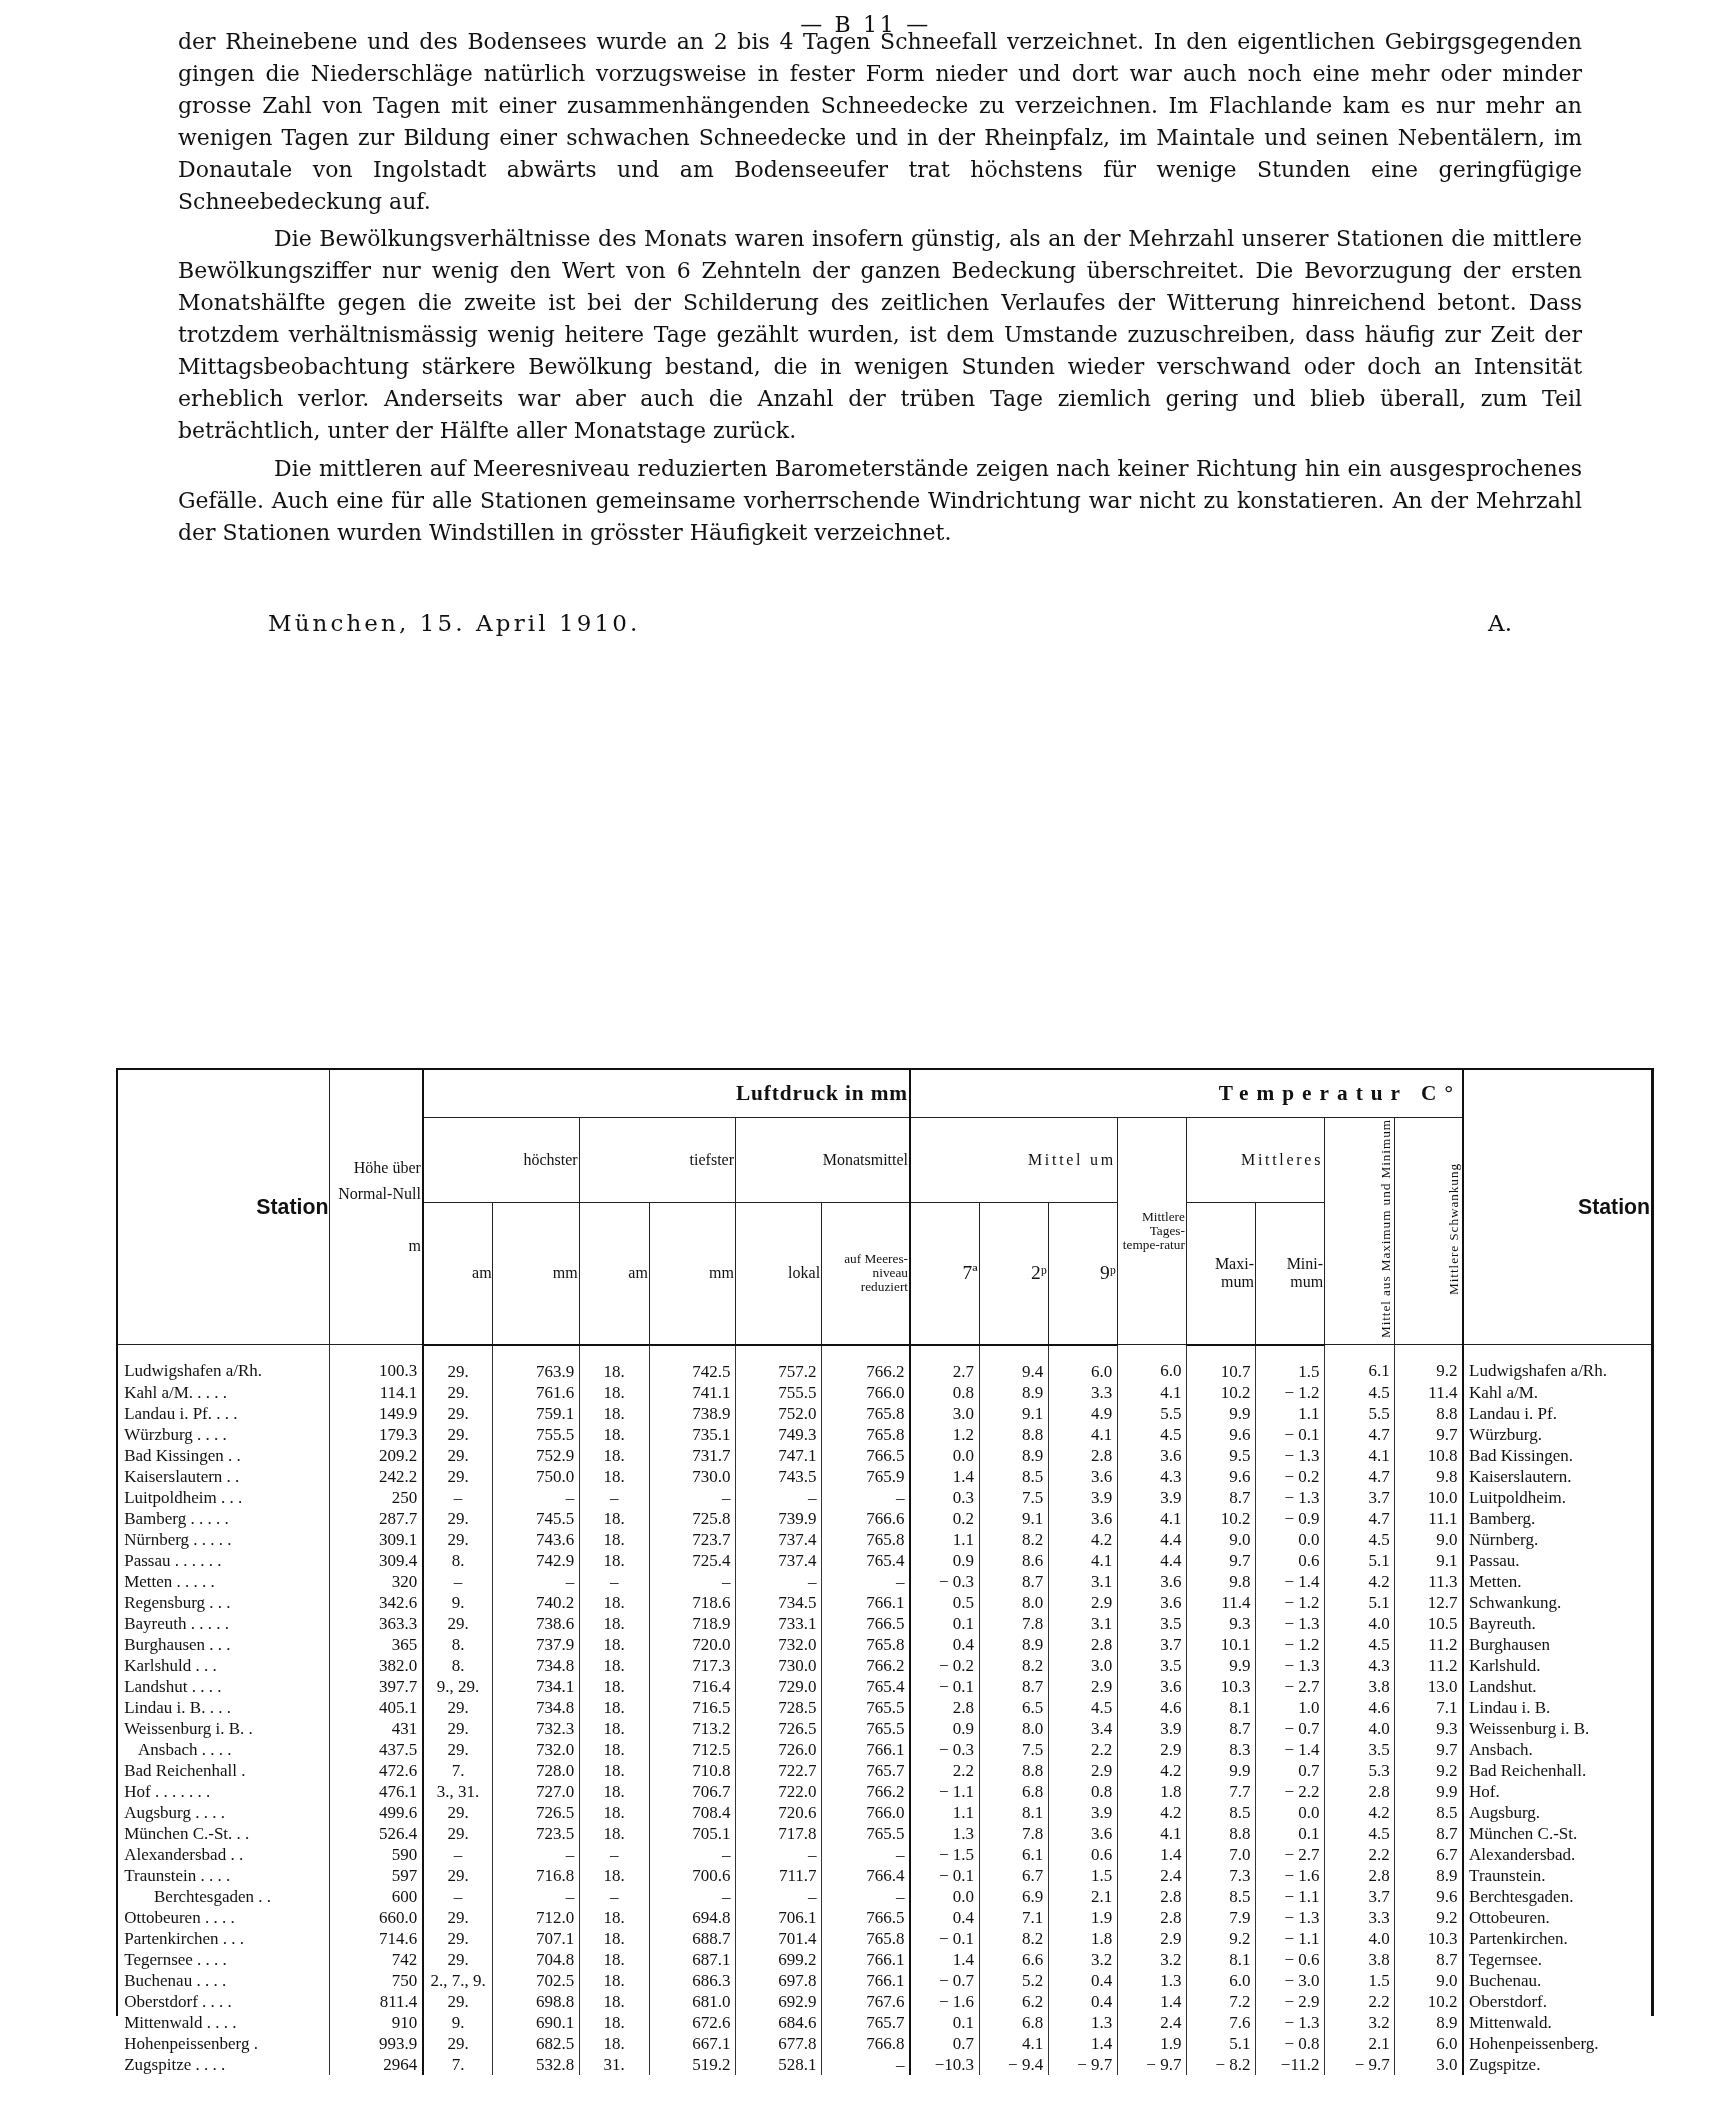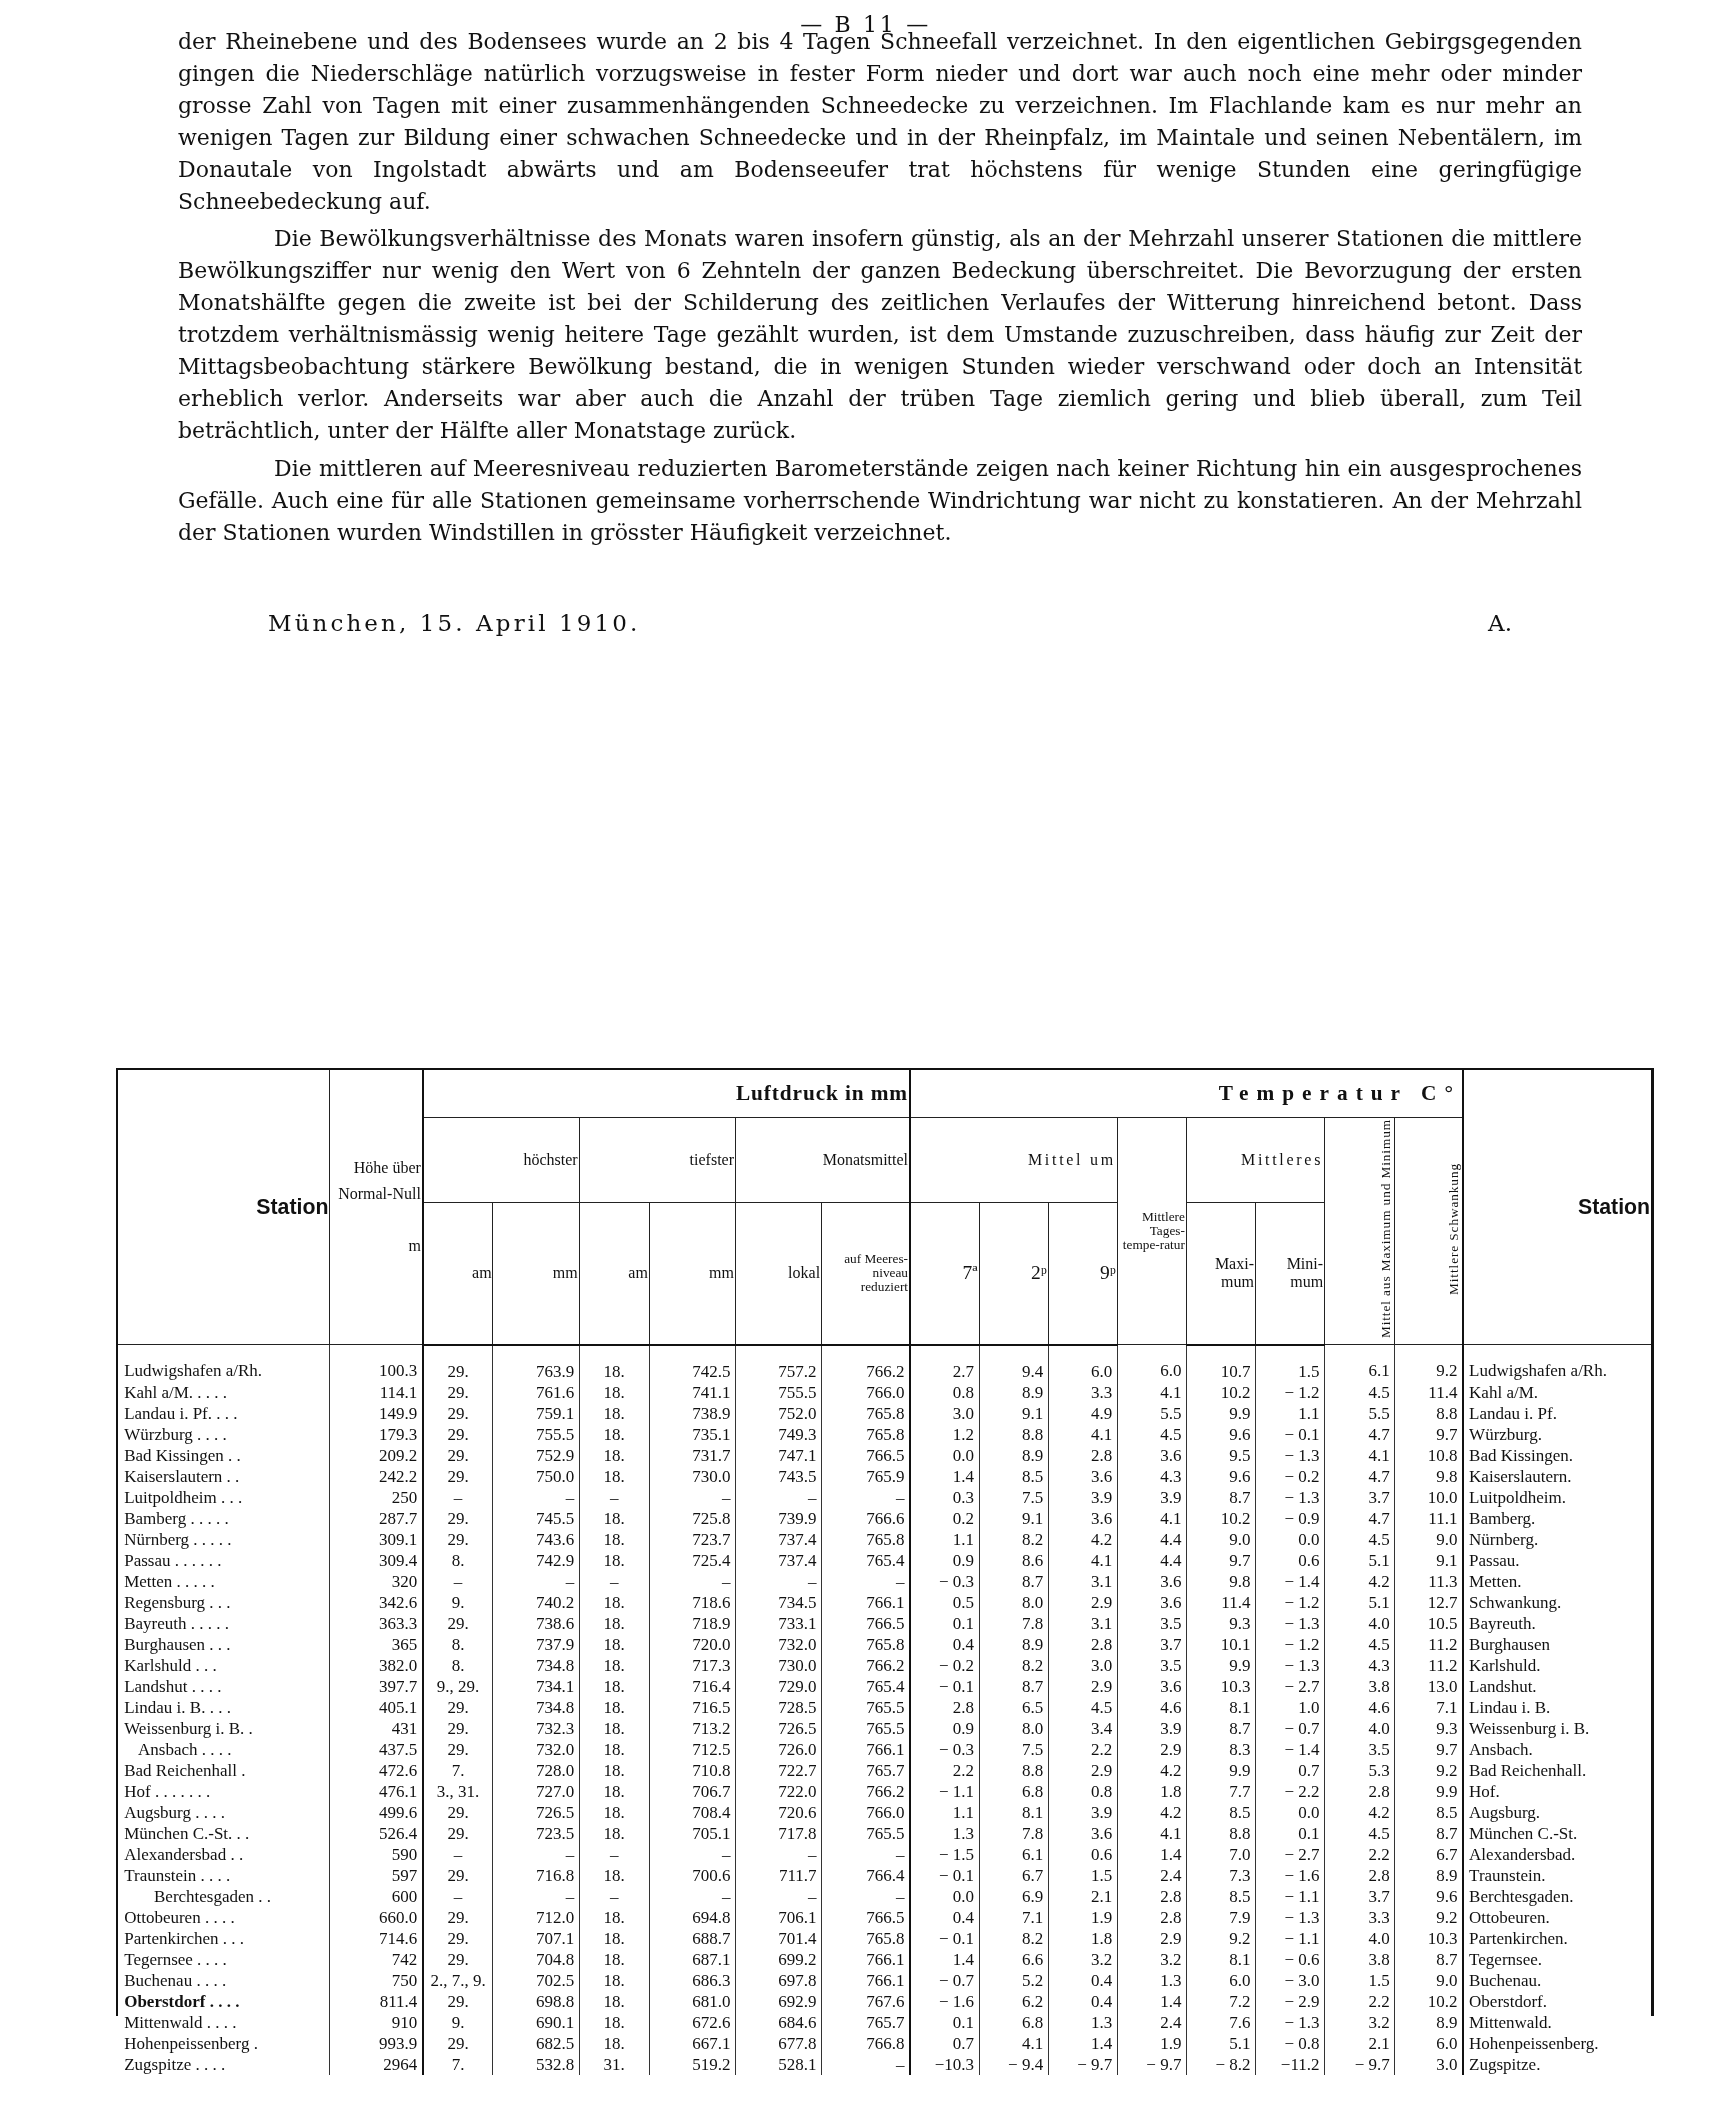--- a/index.html
+++ b/index.html
@@ -666,21 +666,21 @@
           <td>5.2</td>
           <td>0.4</td>
           <td>1.3</td>
           <td>6.0</td>
           <td>− 3.0</td>
           <td>1.5</td>
           <td>9.0</td>
           <td class="name2">Buchenau.</td>
         </tr>
         <tr>
-          <td class="name" style="border-left: none; font-weight: bold;">Oberstdorf . . . .</td>
+          <td class="name" style="border-left: none;">Oberstdorf . . . .</td>
           <td>811.4</td>
           <td class="thick center">29.</td>
           <td>698.8</td>
           <td class="center">18.</td>
           <td>681.0</td>
           <td>692.9</td>
           <td>767.6</td>
           <td class="thick">− 1.6</td>
           <td>6.2</td>
           <td>0.4</td>

